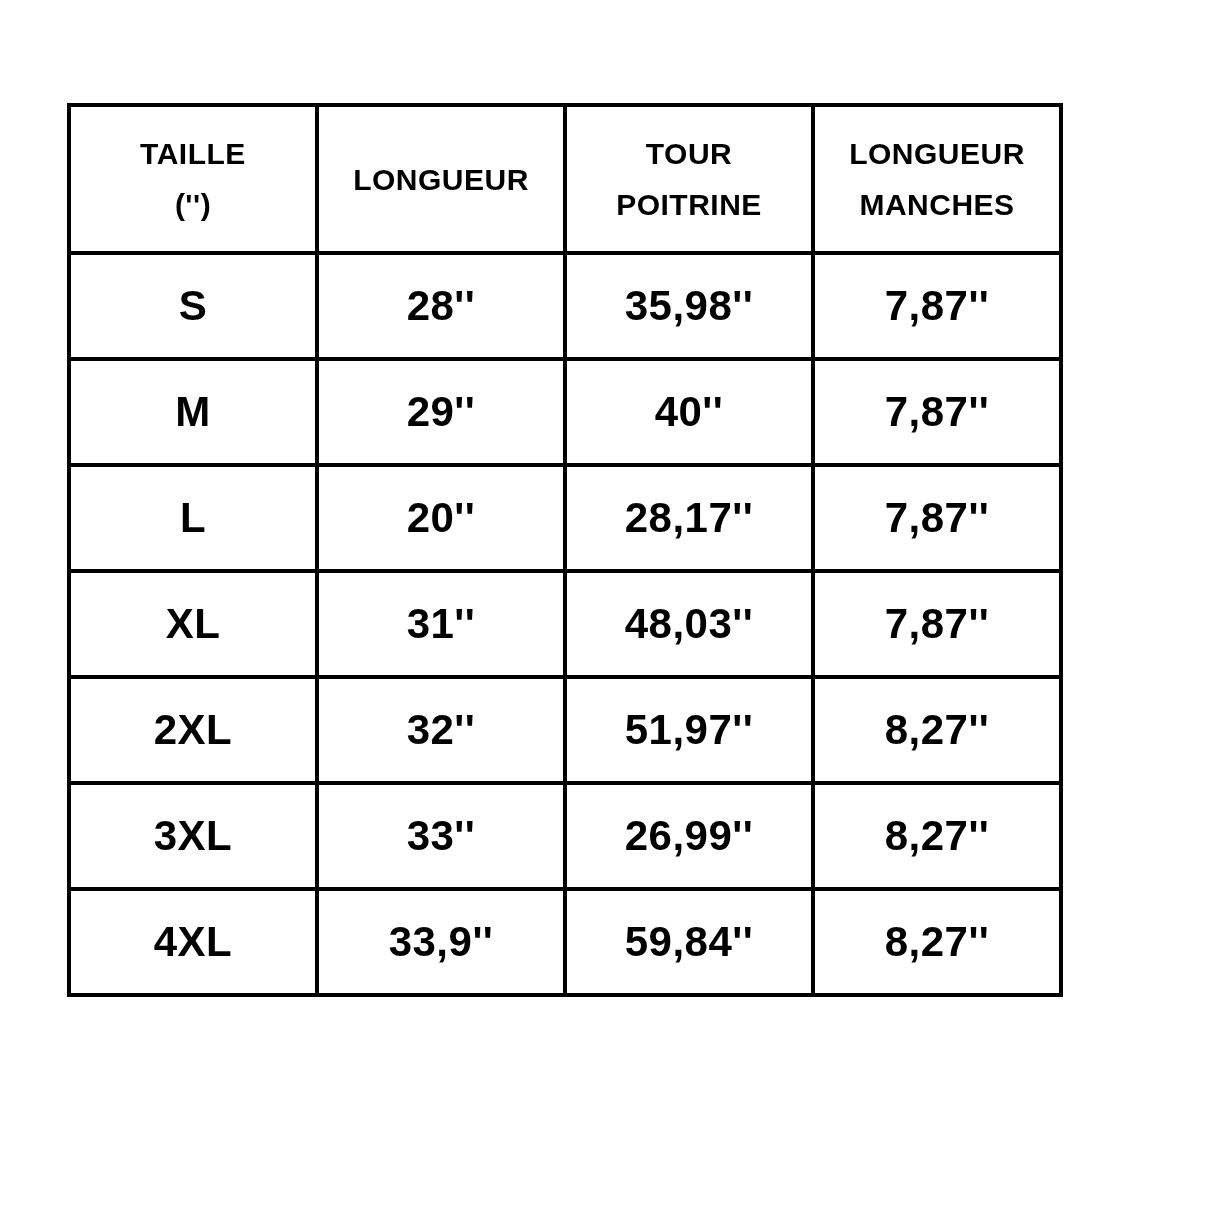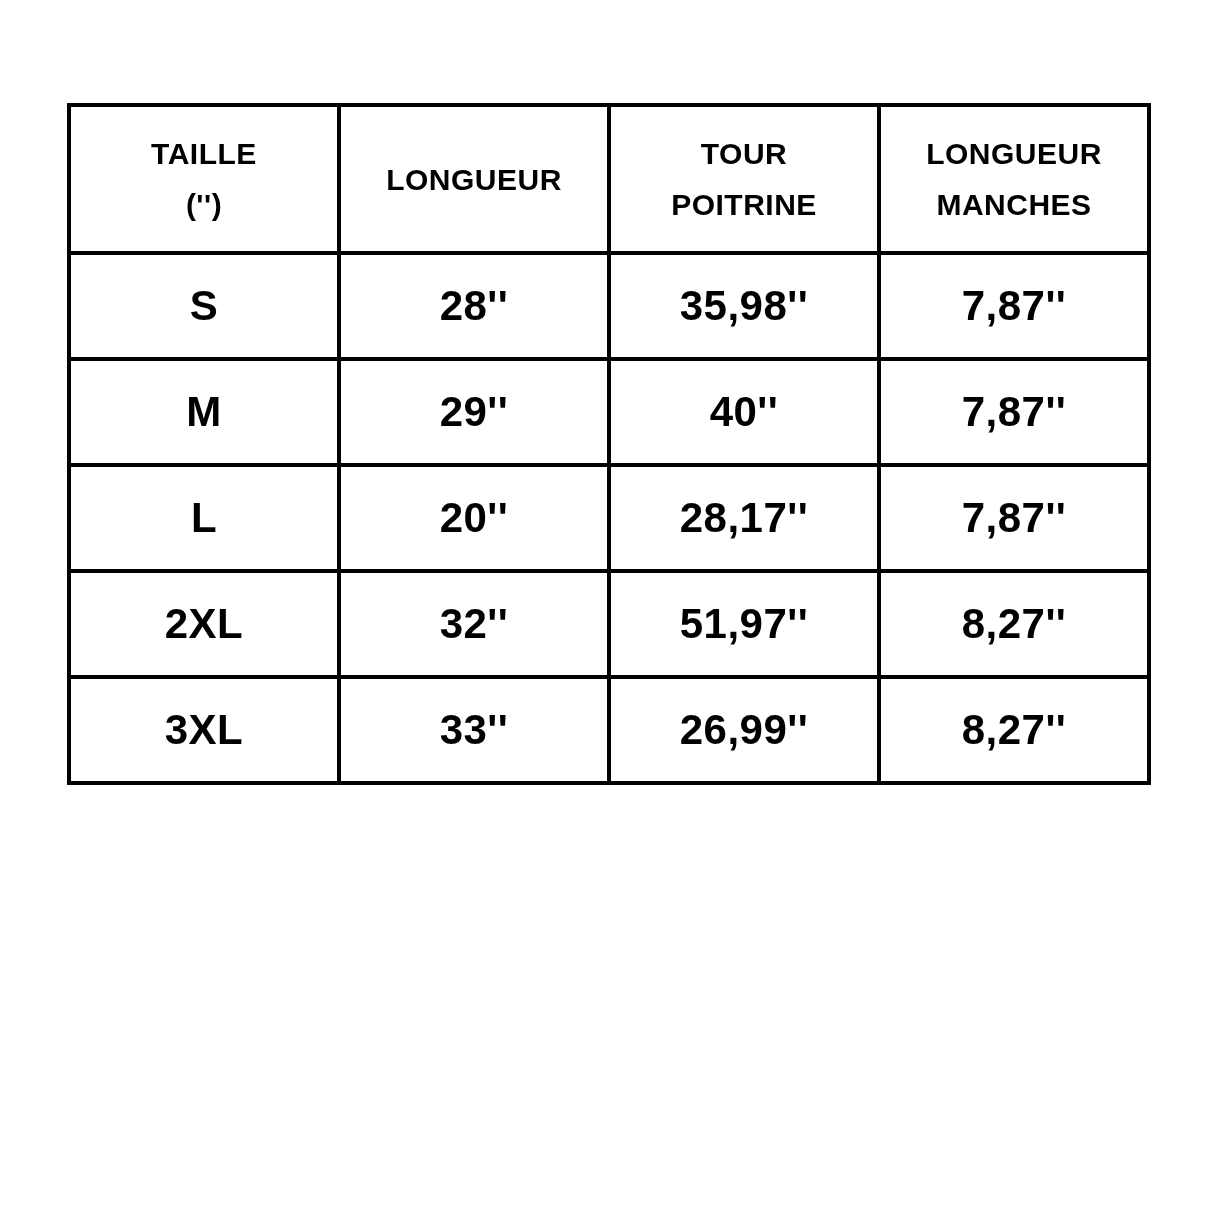--- a/index.html
+++ b/index.html
@@ -11,21 +11,21 @@
     width: 1214px;
     height: 1214px;
     position: relative;
     font-family: "Liberation Sans", "DejaVu Sans", sans-serif;
     color: #000000;
   }
   table.size-chart {
     position: absolute;
     left: 67px;
     top: 103px;
-    width: 1084px;
+    width: 996px;
     border-collapse: collapse;
     table-layout: fixed;
     background: #ffffff;
   }
   .size-chart th,
   .size-chart td {
     border: 4px solid #000000;
     text-align: center;
     vertical-align: middle;
     color: #000000;
@@ -75,25 +75,37 @@
       <td>40''</td>
       <td>7,87''</td>
     </tr>
     <tr>
       <td>L</td>
       <td>20''</td>
       <td>28,17''</td>
       <td>7,87''</td>
     </tr>
     <tr>
+      <td>XL</td>
+      <td>31''</td>
+      <td>48,03''</td>
+      <td>7,87''</td>
+    </tr>
+    <tr>
       <td>2XL</td>
       <td>32''</td>
       <td>51,97''</td>
       <td>8,27''</td>
     </tr>
     <tr>
       <td>3XL</td>
       <td>33''</td>
       <td>26,99''</td>
       <td>8,27''</td>
     </tr>
+    <tr>
+      <td>4XL</td>
+      <td>33,9''</td>
+      <td>59,84''</td>
+      <td>8,27''</td>
+    </tr>
   </tbody>
 </table>
 
 </body></html>

